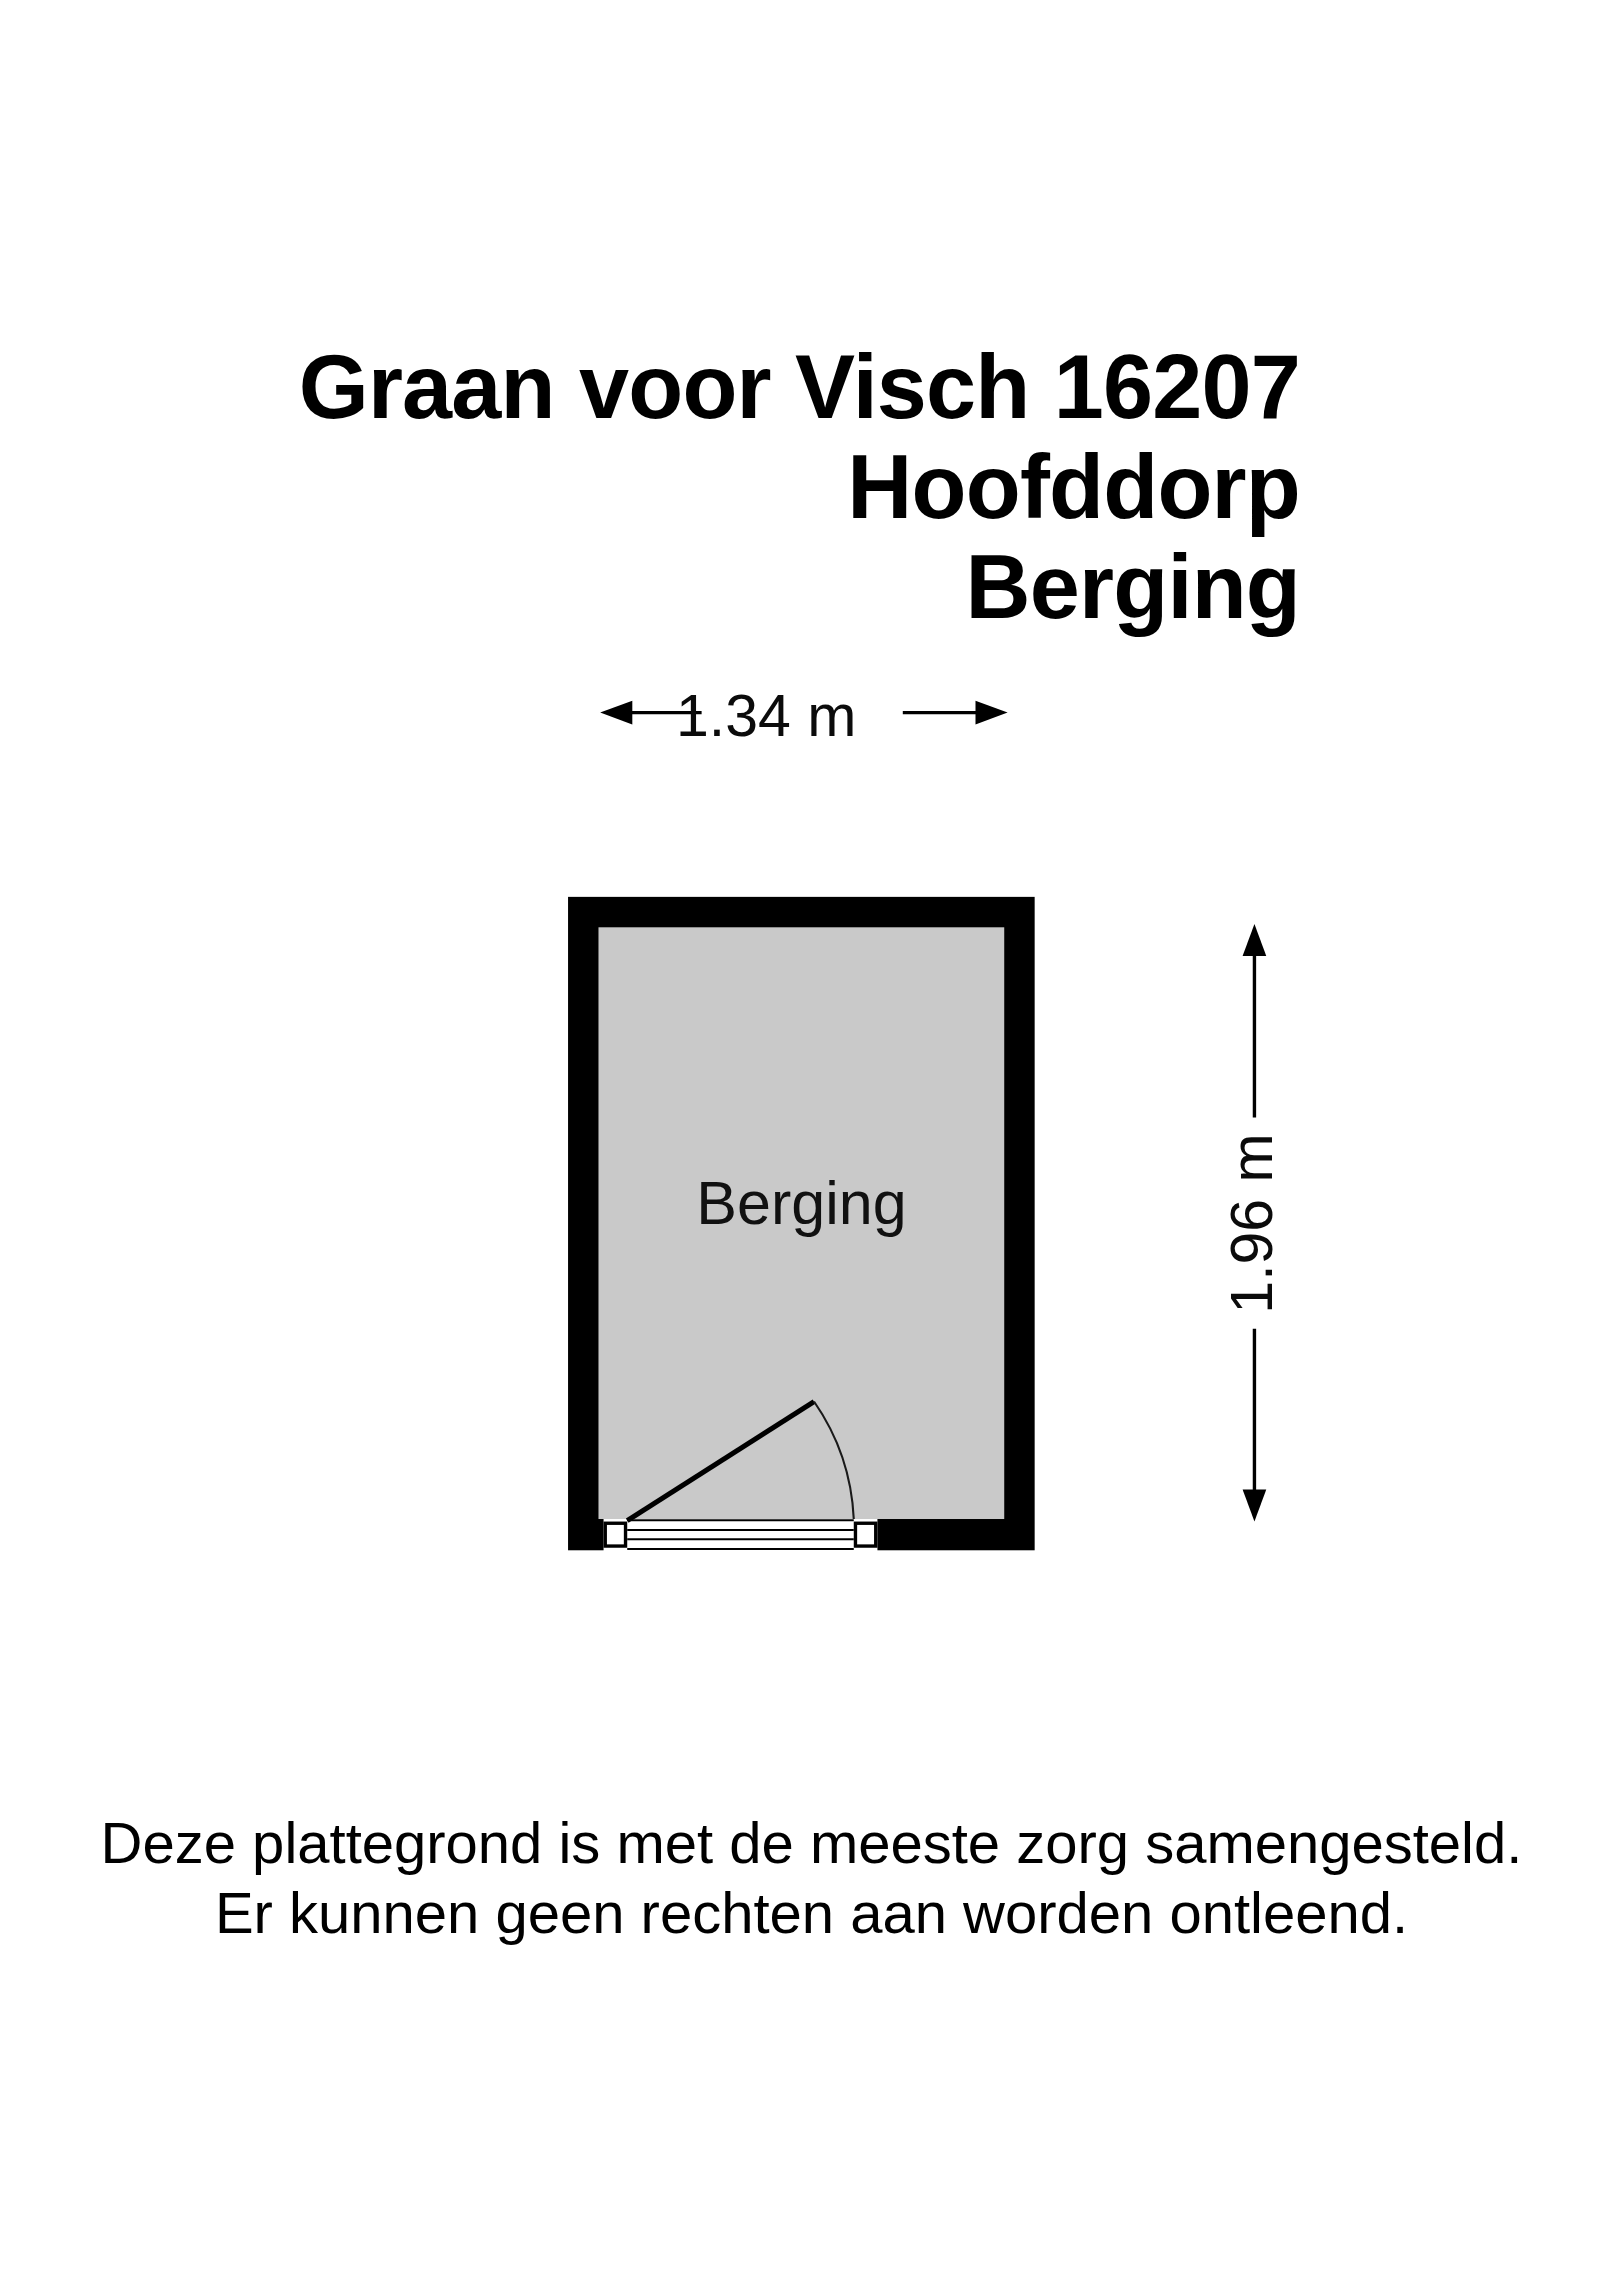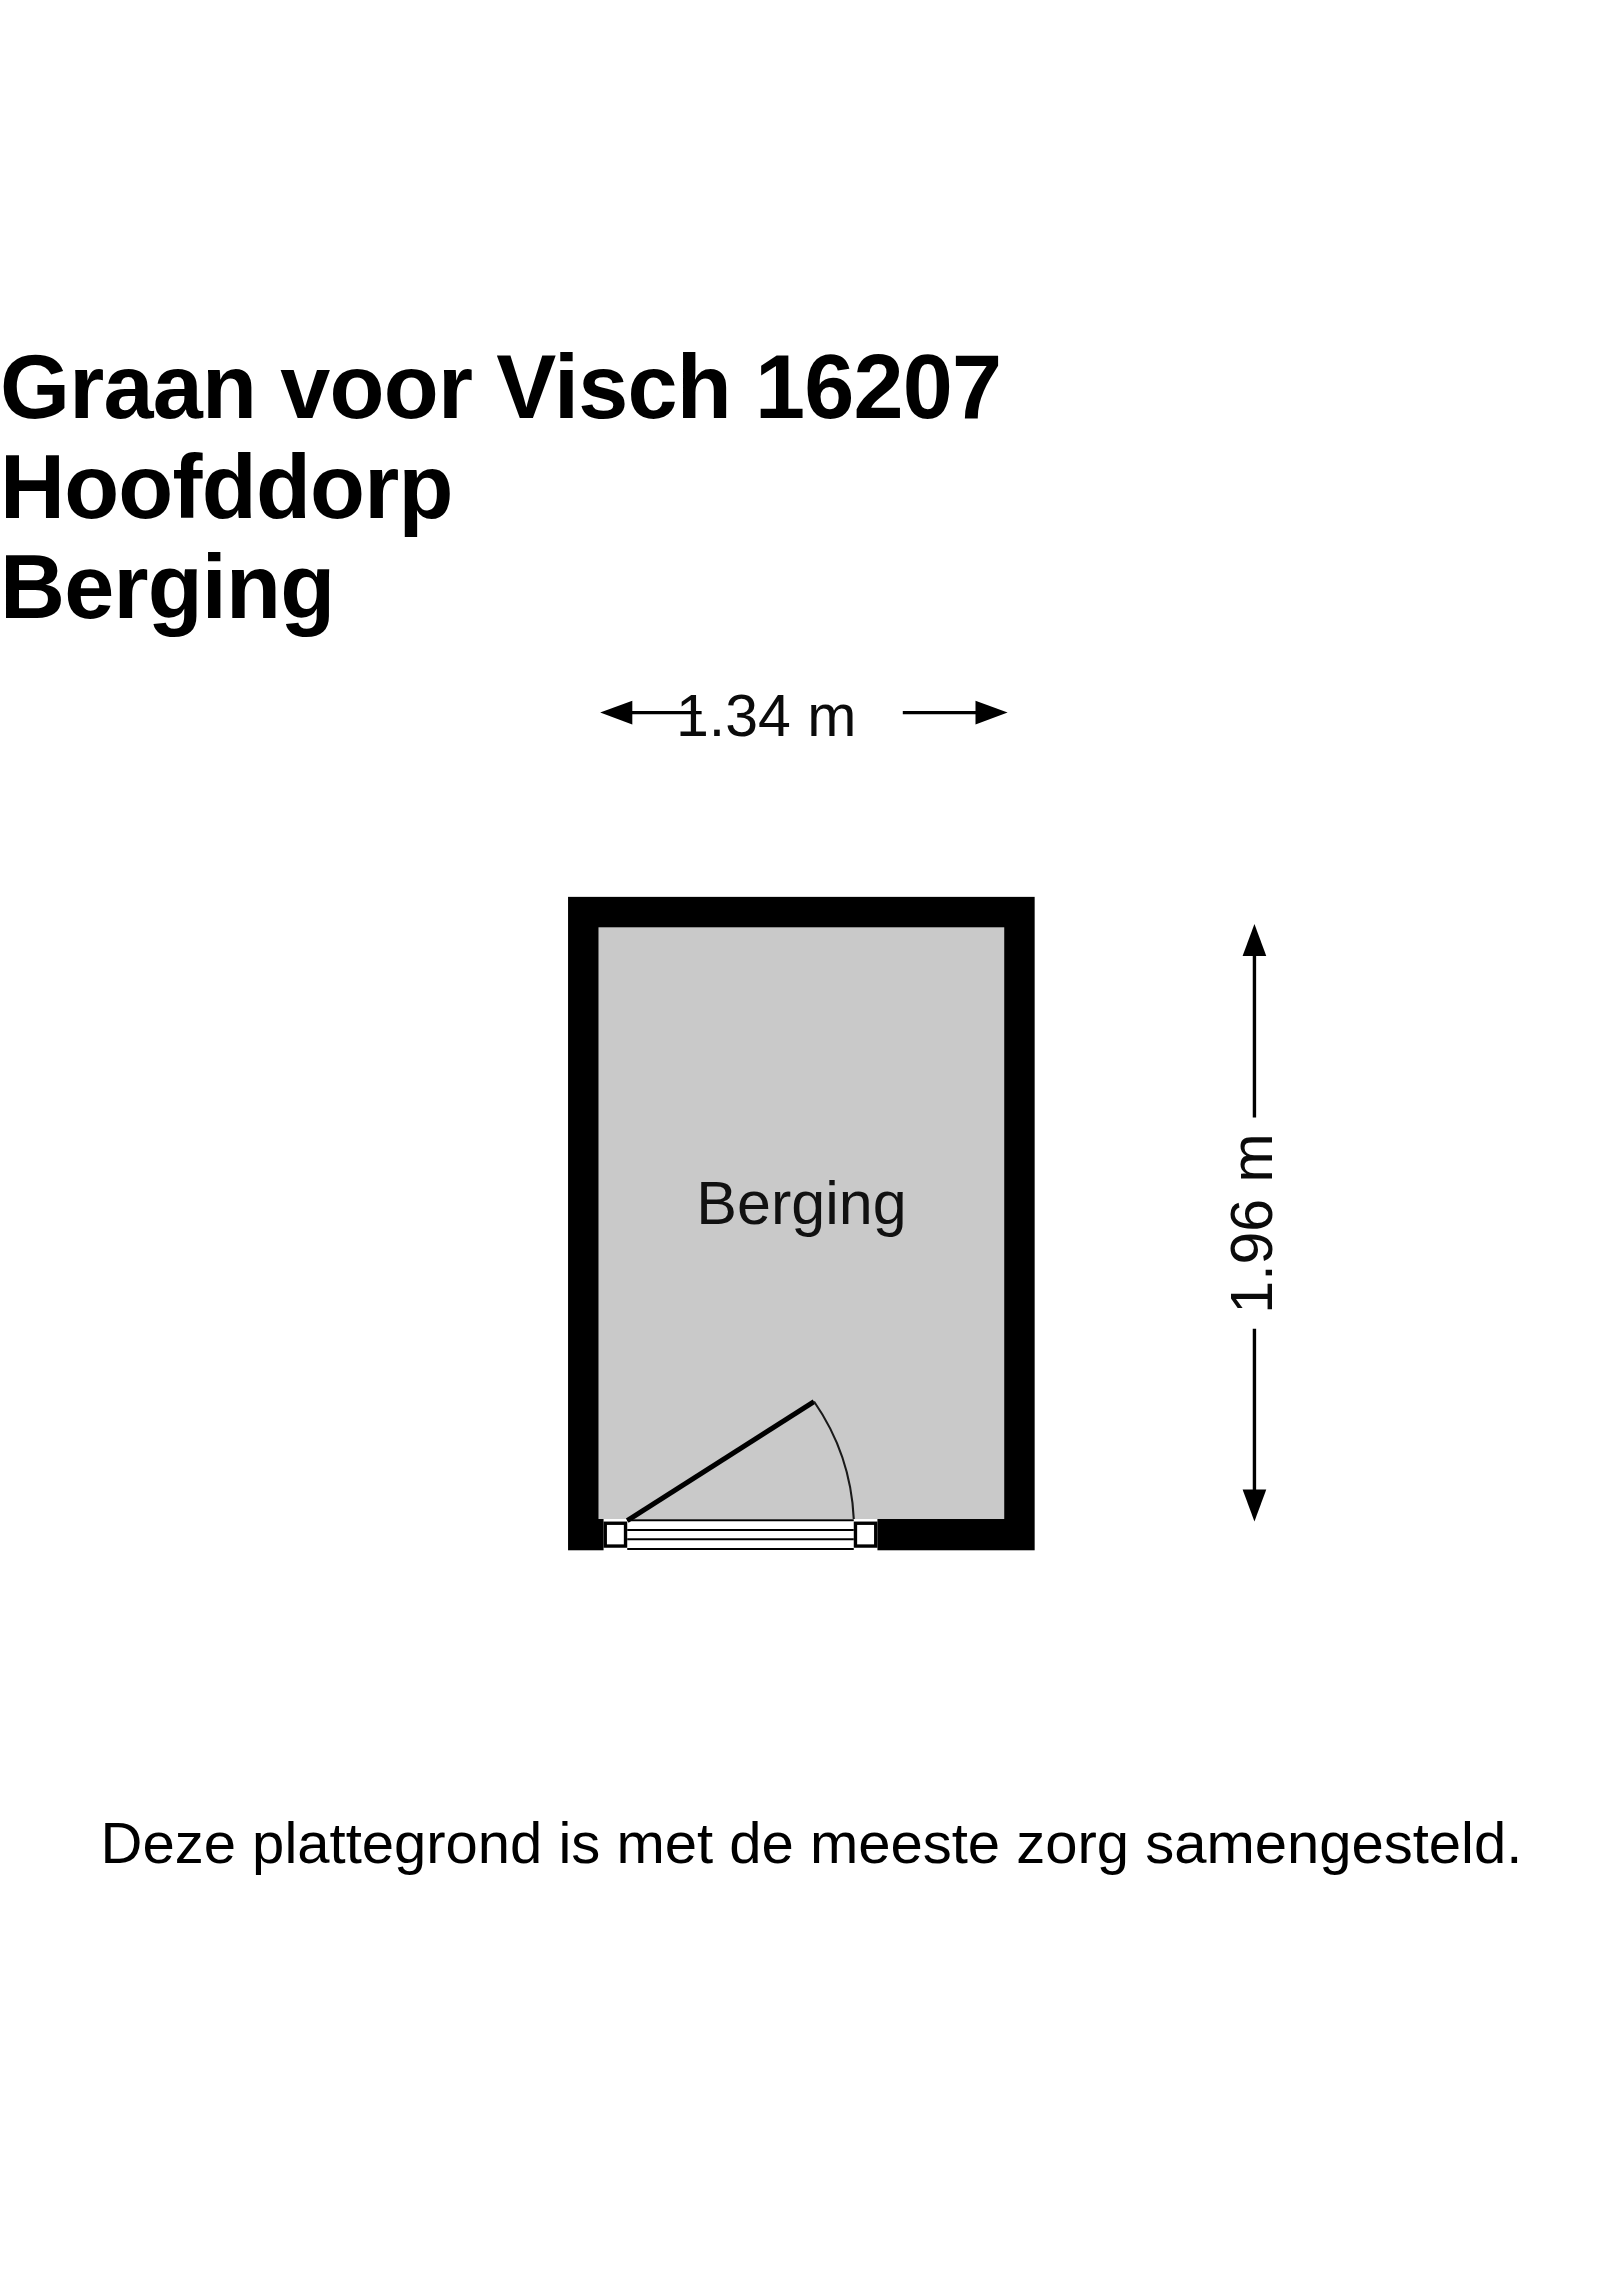--- a/index.html
+++ b/index.html
@@ -14,21 +14,21 @@
     background: #ffffff;
     overflow: hidden;
     font-family: "Liberation Sans", sans-serif;
     color: #000000;
   }
   .title-block {
     position: absolute;
     top: 337px;
     left: 0;
     width: 1300px;
-    text-align: left;
+    text-align: right;
     font-weight: bold;
     font-size: 90px;
     line-height: 100px;
     letter-spacing: -0.8px;
     color: #000000;
   }
   .plan-svg {
     position: absolute;
     top: 0;
     left: 0;
@@ -127,16 +127,17 @@
   </svg>
 
   <div class="dim-label-h">1.34 m</div>
 
   <div class="dim-label-v">1.96 m</div>
 
   <div class="room-label">Berging</div>
 
   <div class="footer-block">
     <div>Deze plattegrond is met de meeste zorg samengesteld.</div>
+    <div>Er kunnen geen rechten aan worden ontleend.</div>
   </div>
 
 </div>
 
 
 </body></html>

